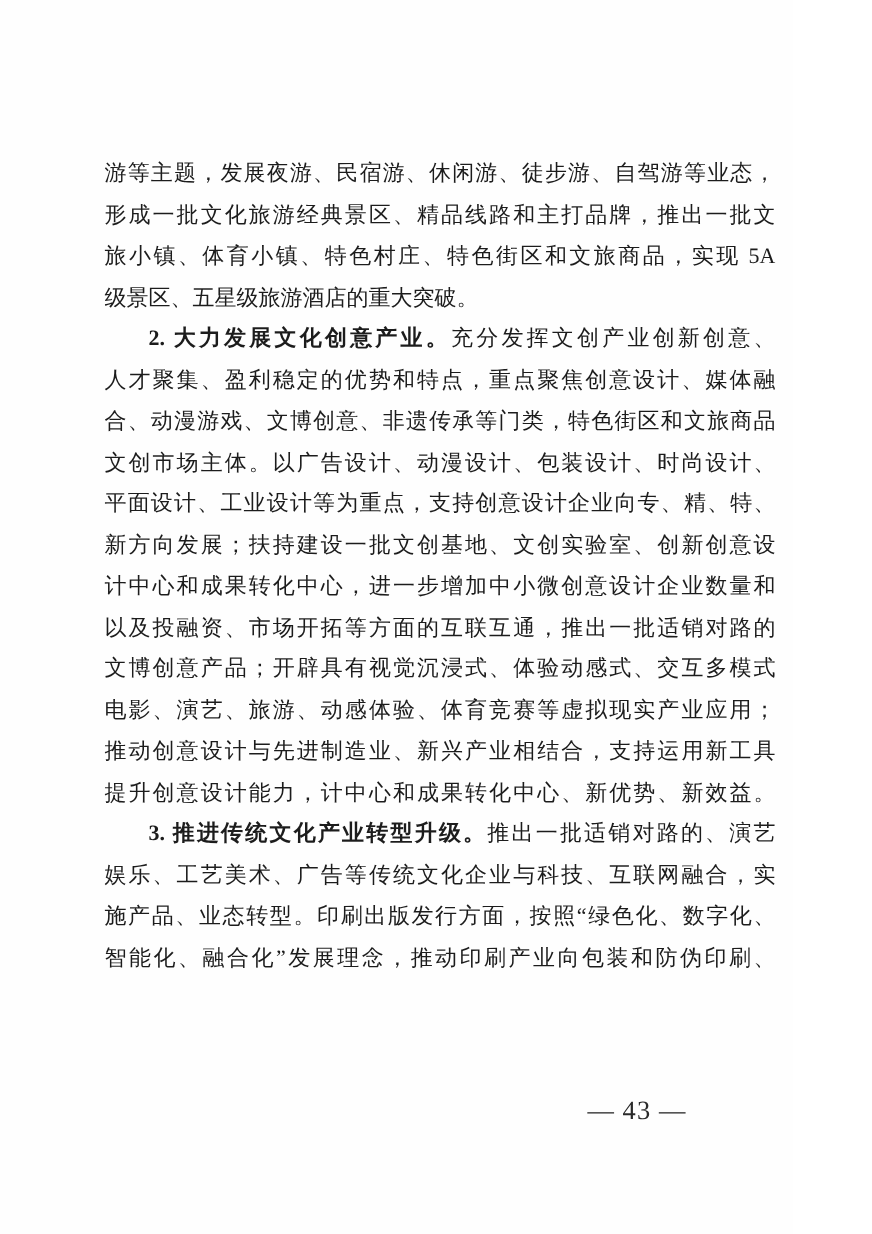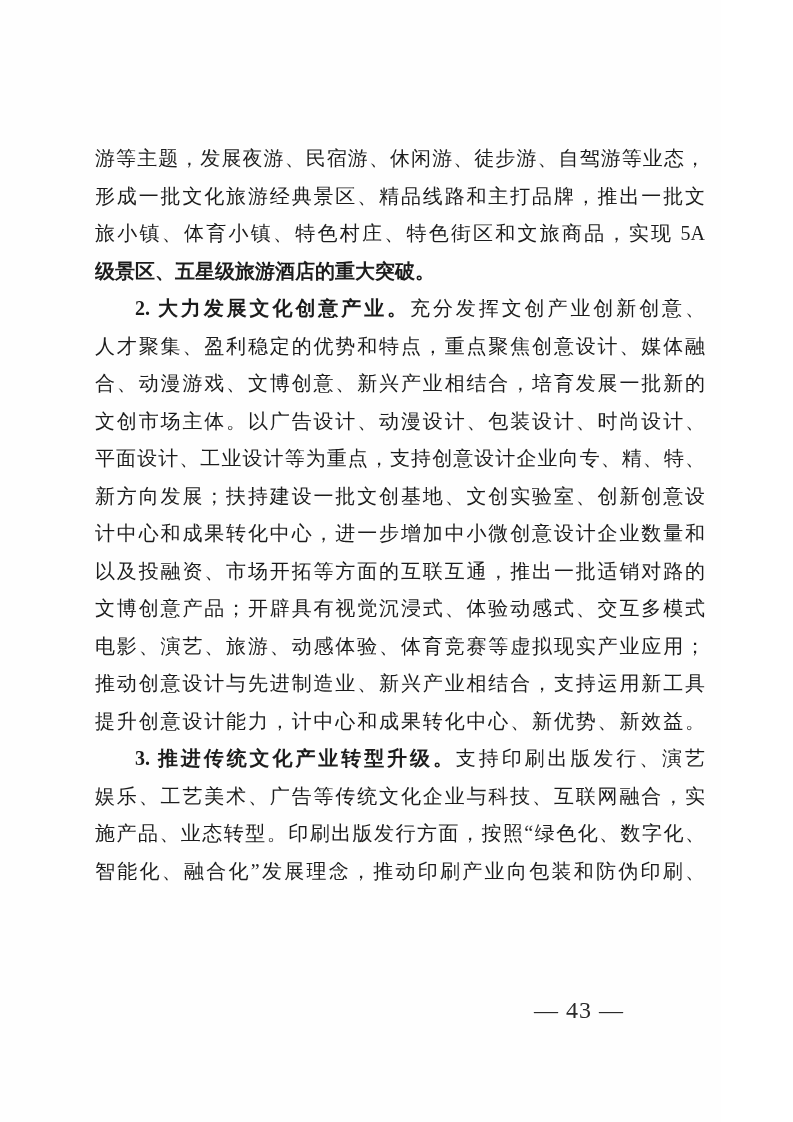--- a/index.html
+++ b/index.html
@@ -32,21 +32,20 @@
     height: 37.5px;
     white-space: normal;
     text-align: justify;
     text-align-last: justify;
     text-justify: inter-character;
     overflow: hidden;
   }
   .line.short {
     text-align: center;
     text-align-last: left;
-    font-weight: bold;
   }
   .line.indent {
     text-indent: 40px;
   }
   .bold {
     font-weight: 700;
   }
   .footer {
     position: absolute;
     top: 995px;
@@ -66,34 +65,34 @@
     <div class="para">
       <div class="line">游等主题，发展夜游、民宿游、休闲游、徒步游、自驾游等业态，</div>
       <div class="line">形成一批文化旅游经典景区、精品线路和主打品牌，推出一批文</div>
       <div class="line">旅小镇、体育小镇、特色村庄、特色街区和文旅商品，实现 5A</div>
       <div class="line short">级景区、五星级旅游酒店的重大突破。</div>
     </div>
 
     <div class="para">
       <div class="line indent"><span class="bold">2. 大力发展文化创意产业。</span><span>充分发挥文创产业创新创意、</span></div>
       <div class="line">人才聚集、盈利稳定的优势和特点，重点聚焦创意设计、媒体融</div>
-      <div class="line">合、动漫游戏、文博创意、新兴产业相结合，培育发展一批新的</div>
+      <div class="line">合、动漫游戏、文博创意、非遗传承等门类，特色街区和文旅商品</div>
       <div class="line">文创市场主体。以广告设计、动漫设计、包装设计、时尚设计、</div>
       <div class="line">平面设计、工业设计等为重点，支持创意设计企业向专、精、特、</div>
       <div class="line">新方向发展；扶持建设一批文创基地、文创实验室、创新创意设</div>
       <div class="line">计中心和成果转化中心，进一步增加中小微创意设计企业数量和</div>
       <div class="line">以及投融资、市场开拓等方面的互联互通，推出一批适销对路的</div>
       <div class="line">文博创意产品；开辟具有视觉沉浸式、体验动感式、交互多模式</div>
       <div class="line">电影、演艺、旅游、动感体验、体育竞赛等虚拟现实产业应用；</div>
       <div class="line">推动创意设计与先进制造业、新兴产业相结合，支持运用新工具</div>
       <div class="line">提升创意设计能力，计中心和成果转化中心、新优势、新效益。</div>
     </div>
 
     <div class="para">
-      <div class="line indent"><span class="bold">3. 推进传统文化产业转型升级。</span><span>支持印刷出版发行、演艺</span></div>
+      <div class="line indent"><span class="bold">3. 推进传统文化产业转型升级。</span><span>推出一批适销对路的、演艺</span></div>
       <div class="line">娱乐、工艺美术、广告等传统文化企业与科技、互联网融合，实</div>
       <div class="line">施产品、业态转型。印刷出版发行方面，按照“绿色化、数字化、</div>
       <div class="line">智能化、融合化”发展理念，推动印刷产业向包装和防伪印刷、</div>
     </div>
 
   </div>
 
   <div class="footer">— 43 —</div>
 </div>
 

